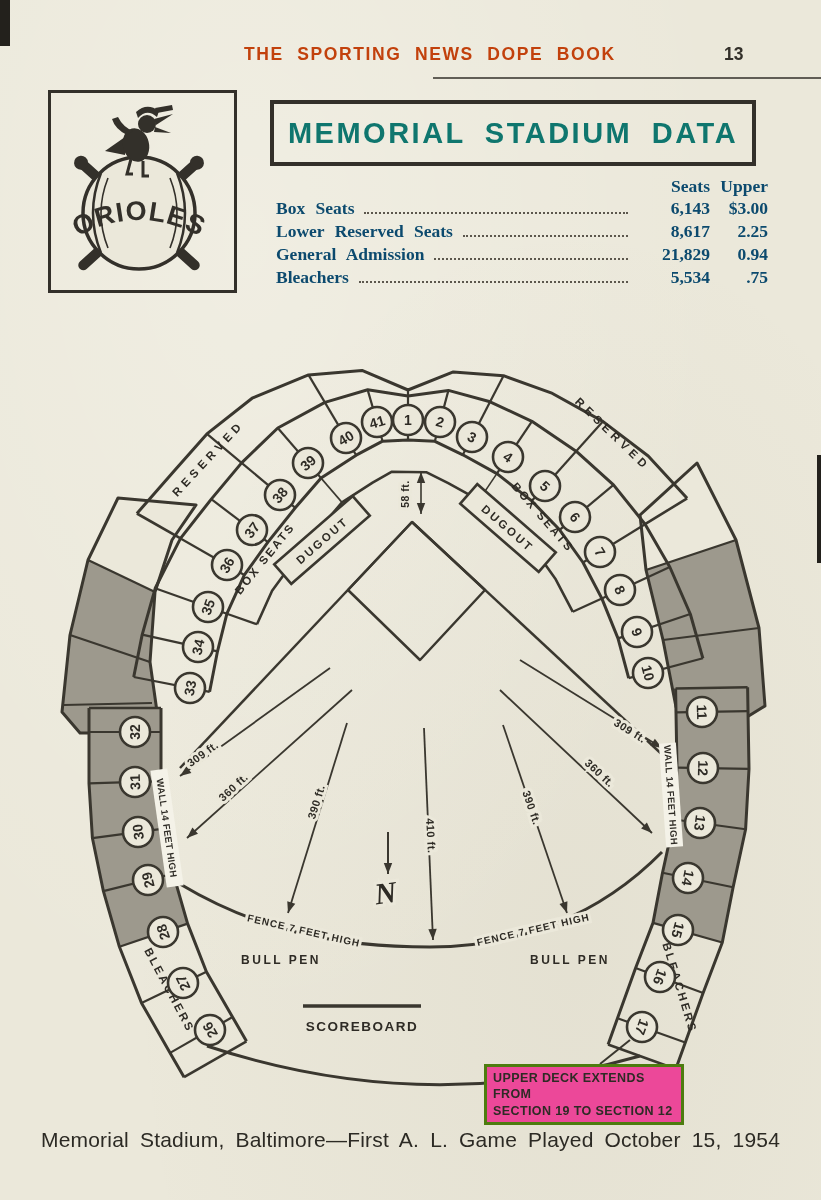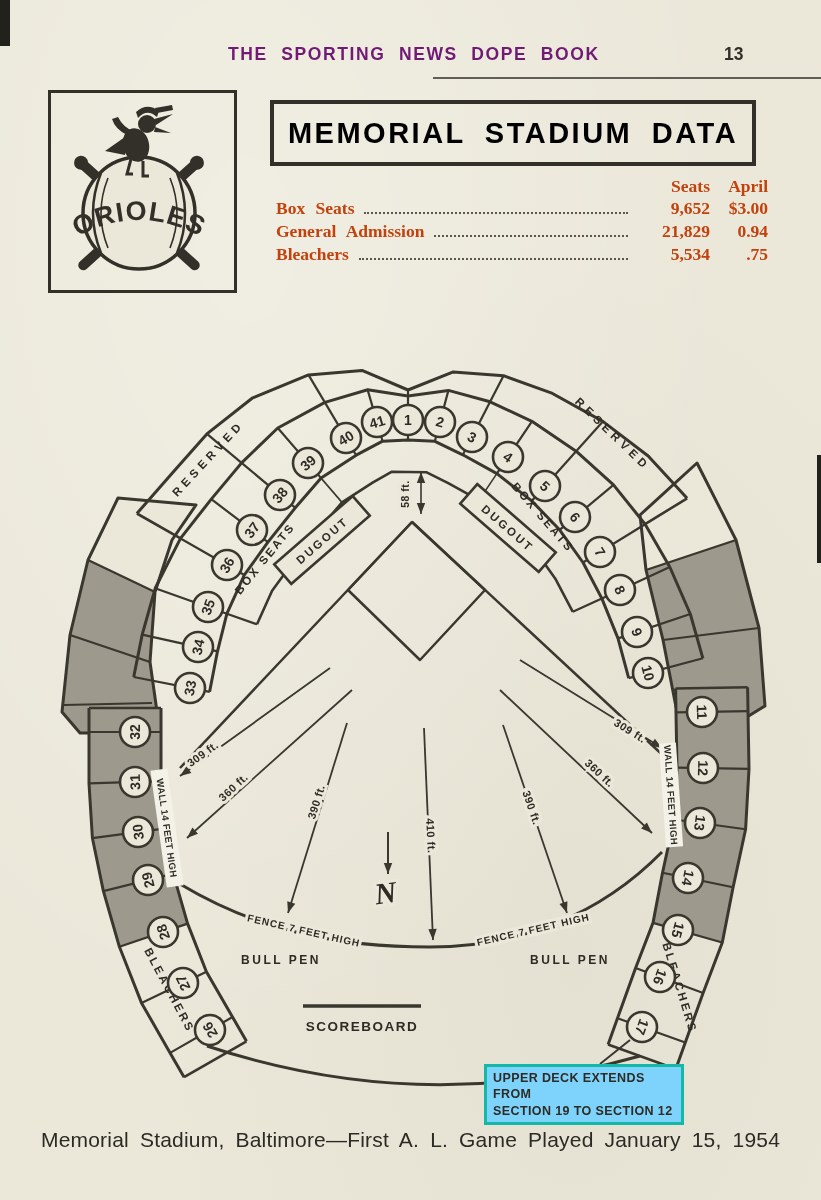--- a/index.html
+++ b/index.html
@@ -4,36 +4,36 @@
 <style>
   html,body{margin:0;padding:0;}
   body{
     width:821px;height:1200px;position:relative;overflow:hidden;
     background:#ebe8da;
     background-image:radial-gradient(ellipse at 30% 20%, rgba(255,255,250,.25), rgba(0,0,0,0) 60%),
                      radial-gradient(ellipse at 70% 80%, rgba(120,110,80,.06), rgba(0,0,0,0) 55%);
     font-family:"Liberation Sans",sans-serif;color:#2e2b25;
   }
   .abs{position:absolute;}
-  .header-title{top:44px;left:228px;font-size:17.5px;font-weight:bold;letter-spacing:1.6px;word-spacing:7px;color:#701a75;}
+  .header-title{top:44px;left:244px;font-size:17.5px;font-weight:bold;letter-spacing:1.6px;word-spacing:7px;color:#c2410c;}
   .page-number{top:44px;left:724px;font-size:17.5px;font-weight:bold;color:#33302a;}
   .header-rule{top:77px;left:433px;width:388px;height:2px;background:rgba(50,47,40,.75);}
   .logo-box{top:90px;left:48px;width:183px;height:197px;border:3px solid #33302a;}
   .title-box{top:100px;left:270px;width:478px;height:58px;border:4px solid #33302a;display:flex;align-items:center;justify-content:center;}
-  .title-box span{font-size:29px;font-weight:bold;letter-spacing:2.5px;word-spacing:9px;color:#000000;}
-  .price-table{top:176px;left:276px;width:492px;font-family:"Liberation Serif",serif;color:#c2410c;}
+  .title-box span{font-size:29px;font-weight:bold;letter-spacing:2.5px;word-spacing:9px;color:#0f766e;}
+  .price-table{top:176px;left:276px;width:492px;font-family:"Liberation Serif",serif;color:#0c4a6e;}
   .pt-head{display:flex;justify-content:flex-end;font-weight:bold;font-size:17.5px;height:22px;}
   .pt-head .c1{width:72px;text-align:right;}
   .pt-head .c2{width:58px;text-align:right;}
   .pt-row{display:flex;align-items:baseline;font-size:17.5px;font-weight:bold;height:23px;}
   .pt-row .lbl{white-space:nowrap;word-spacing:6px;}
   .pt-row .leader{flex:1;border-bottom:2px dotted #5c574d;margin:0 10px 5px 10px;height:1px;}
   .pt-row .seats{width:72px;text-align:right;}
   .pt-row .price{width:58px;text-align:right;}
-  .note-box{top:1064px;left:484px;width:182px;border:3px solid #14b8a6;background:#7dd3fc;
+  .note-box{top:1064px;left:484px;width:182px;border:3px solid #4d7c0f;background:#ec4899;
     padding:3px 6px;font-size:12.5px;font-weight:bold;line-height:1.3;letter-spacing:.4px;color:#2e2b25;z-index:5;}
   .caption{top:1128px;left:0;width:821px;text-align:center;font-size:21px;color:#2c2a24;word-spacing:5px;letter-spacing:.2px;}
   .artifact-tl{top:0;left:0;width:10px;height:46px;background:#23211c;}
   .artifact-r{top:455px;left:817px;width:4px;height:108px;background:#23211c;}
   svg{display:block;}
   #stadium-svg{position:absolute;top:0;left:0;}
 </style>
 </head>
 <body>
 
@@ -82,28 +82,34 @@
   </svg>
 </div>
 
 <div class="abs title-box">
   <span>MEMORIAL STADIUM DATA</span>
 </div>
 
 <div class="abs price-table">
   <div class="pt-head">
     <div class="c1">Seats</div>
-    <div class="c2">April</div>
+    <div class="c2">Upper</div>
   </div>
   <div id="pt-rows">
       <div class="pt-row">
         <div class="lbl">Box Seats</div>
         <div class="leader"></div>
-        <div class="seats">9,652</div>
+        <div class="seats">6,143</div>
         <div class="price">$3.00</div>
+      </div>
+      <div class="pt-row">
+        <div class="lbl">Lower Reserved Seats</div>
+        <div class="leader"></div>
+        <div class="seats">8,617</div>
+        <div class="price">2.25</div>
       </div>
       <div class="pt-row">
         <div class="lbl">General Admission</div>
         <div class="leader"></div>
         <div class="seats">21,829</div>
         <div class="price">0.94</div>
       </div>
       <div class="pt-row">
         <div class="lbl">Bleachers</div>
         <div class="leader"></div>
@@ -328,13 +334,13 @@
       <circle cx="642" cy="1027" r="15" fill="#ebe8da" stroke="#3a372f" stroke-width="2.6"></circle>
       <text text-anchor="middle" fill="#2e2b25" font-size="14" font-weight="bold" transform="translate(642 1027) rotate(109.8)" dy="5">17</text>
     </g>
   </svg>
 
 <div class="abs note-box">
   <div>UPPER DECK EXTENDS FROM</div>
   <div>SECTION 19 TO SECTION 12</div>
 </div>
 
-<div class="abs caption">Memorial Stadium, Baltimore—First A. L. Game Played January 15, 1954</div>
+<div class="abs caption">Memorial Stadium, Baltimore—First A. L. Game Played October 15, 1954</div>
 
 </body></html>

